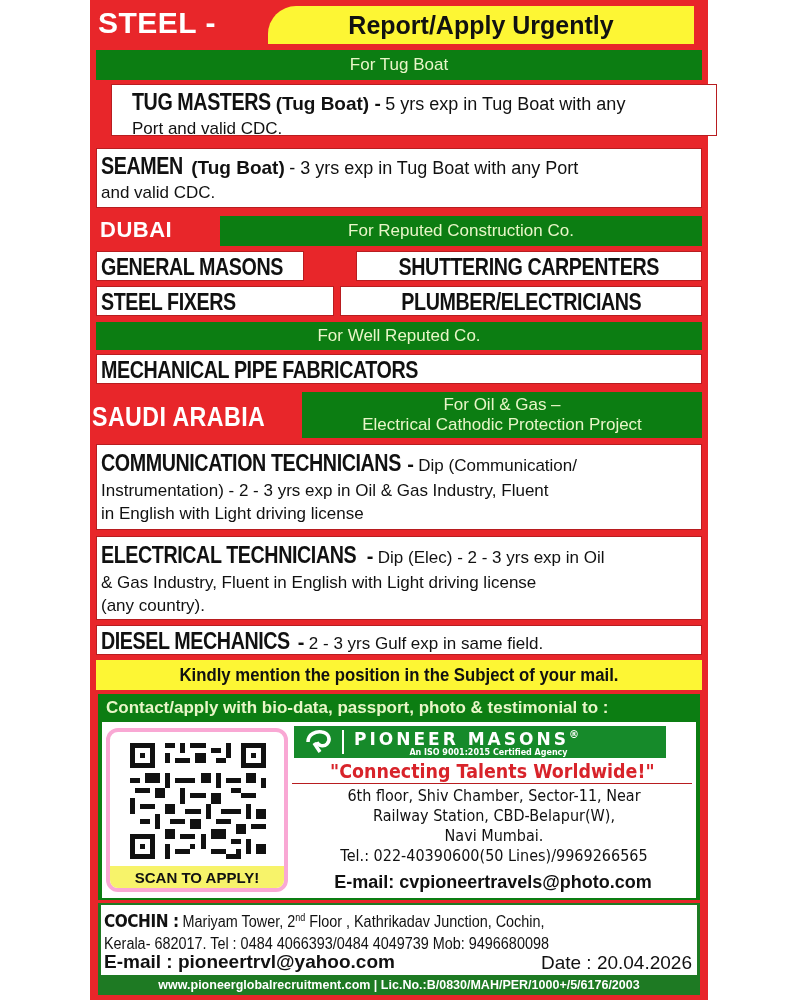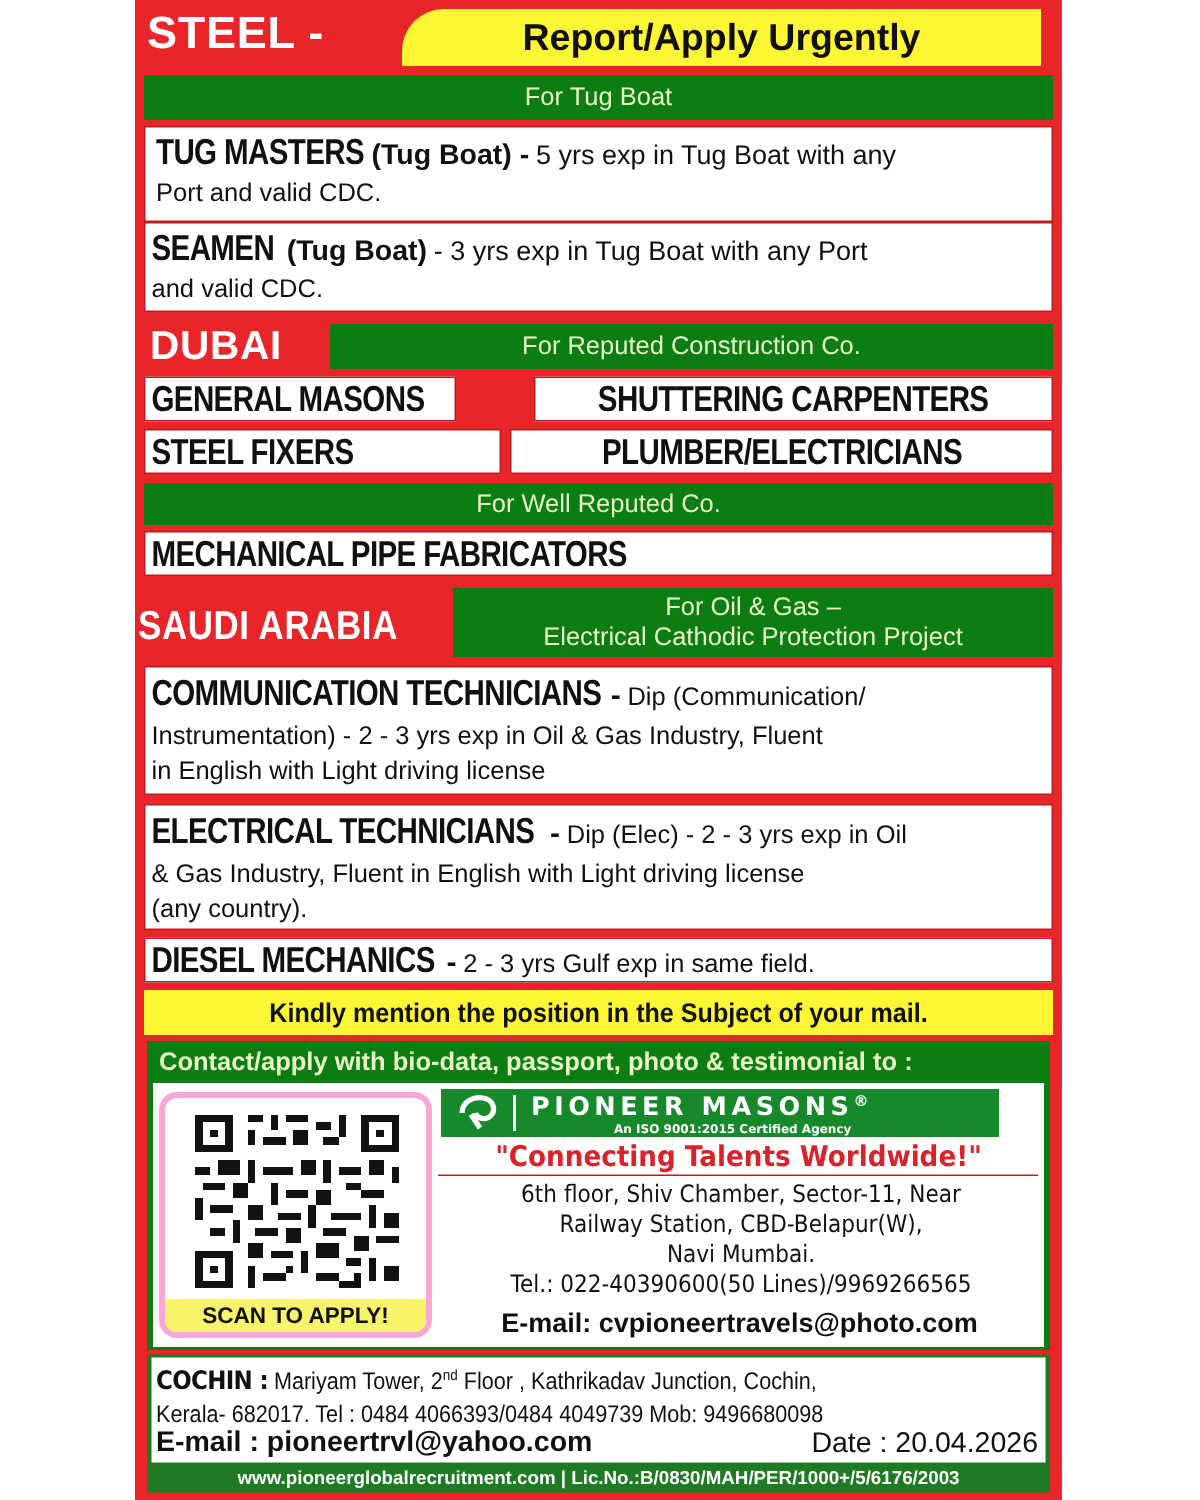--- a/index.html
+++ b/index.html
@@ -60,39 +60,39 @@
 
   <div class="abs country-red" style="left:8px; top:6px; font-size:30px; line-height:34px;">STEEL -</div>
   <div class="abs yellow-banner" style="left:178px; top:6px; width:426px; height:38px; font-size:25px;">
     <span>Report/Apply Urgently</span>
   </div>
 
   <div class="abs green-bar" style="left:6px; top:50px; width:606px; height:30px; font-size:17px;">
     <span>For Tug Boat</span>
   </div>
 
-  <div class="abs white-box" style="left:6px; top:84px; width:606px; height:64px; padding:2px 7px;">
+  <div class="abs white-box" style="left:21px; top:84px; width:606px; height:52px; padding:2px 20px;">
     <div style="white-space:nowrap; height:30px; line-height:30px;">
       <span class="condensed" style="font-size:24px; display:inline-block; transform:scaleX(0.82); transform-origin:left; margin-right:-30px;">TUG MASTERS</span>
       <span style="font-weight:bold; font-size:19px;">(Tug Boat) -</span>
       <span class="desc" style="font-weight:500; font-size:18px;">5 yrs exp in Tug Boat with any</span>
     </div>
     <div class="desc" style="font-size:17px; line-height:24px;">Port and valid CDC.</div>
   </div>
 
   <div class="abs white-box" style="left:6px; top:148px; width:606px; height:60px; padding:2px 4px;">
     <div style="white-space:nowrap; height:30px; line-height:30px;">
       <span class="condensed" style="font-size:24px; display:inline-block; transform:scaleX(0.82); transform-origin:left; margin-right:-14px;">SEAMEN</span>
       <span style="font-weight:bold; font-size:19px;">(Tug Boat)</span>
       <span style="font-size:18px;"> - 3 yrs exp in Tug Boat with any Port</span>
     </div>
     <div class="desc" style="font-size:17px; line-height:24px;">and valid CDC.</div>
   </div>
 
-  <div class="abs country-red" style="left:10px; top:214px; font-size:27px; line-height:32px;">DUBAI</div>
+  <div class="abs country-red" style="left:10px; top:214px; font-size:22px; line-height:32px;">DUBAI</div>
   <div class="abs green-bar" style="left:130px; top:216px; width:482px; height:30px; font-size:17px;">
     <span>For Reputed Construction Co.</span>
   </div>
 
   <div class="abs white-box" style="left:6px; top:251px; width:208px; height:30px; padding:0 4px; line-height:30px; white-space:nowrap;">
     <span class="condensed" style="font-size:24px; display:inline-block; transform:scaleX(0.82); transform-origin:left;">GENERAL MASONS</span>
   </div>
   <div class="abs white-box" style="left:266px; top:251px; width:346px; height:30px; line-height:30px; white-space:nowrap; text-align:center;">
     <span class="condensed" style="font-size:24px; display:inline-block; transform:scaleX(0.82);">SHUTTERING CARPENTERS</span>
   </div>

